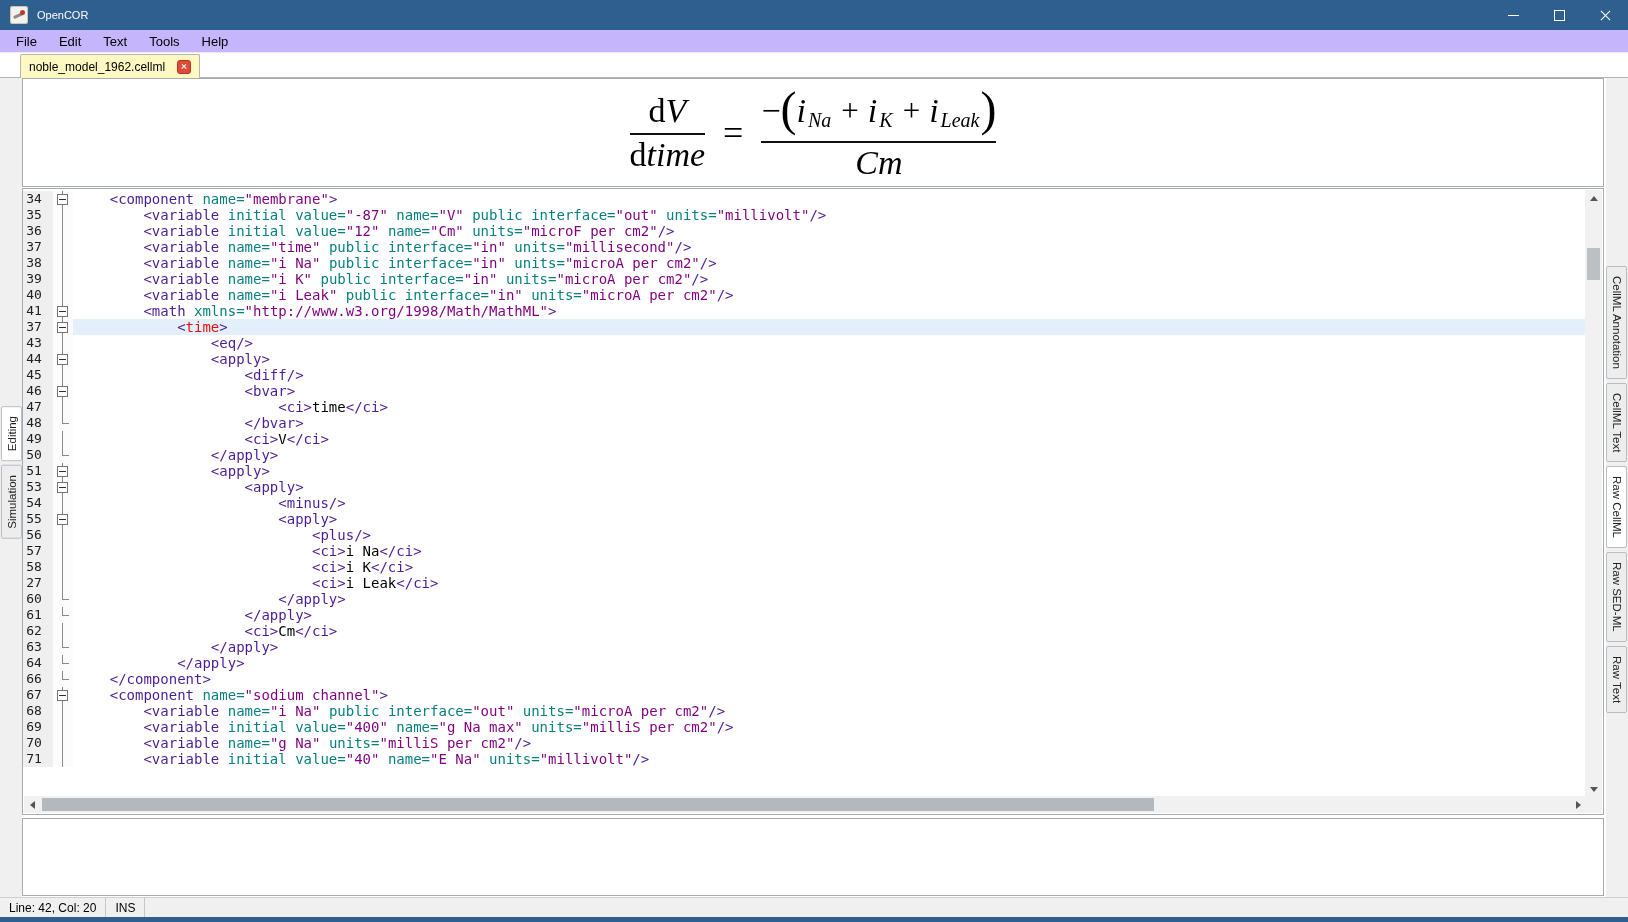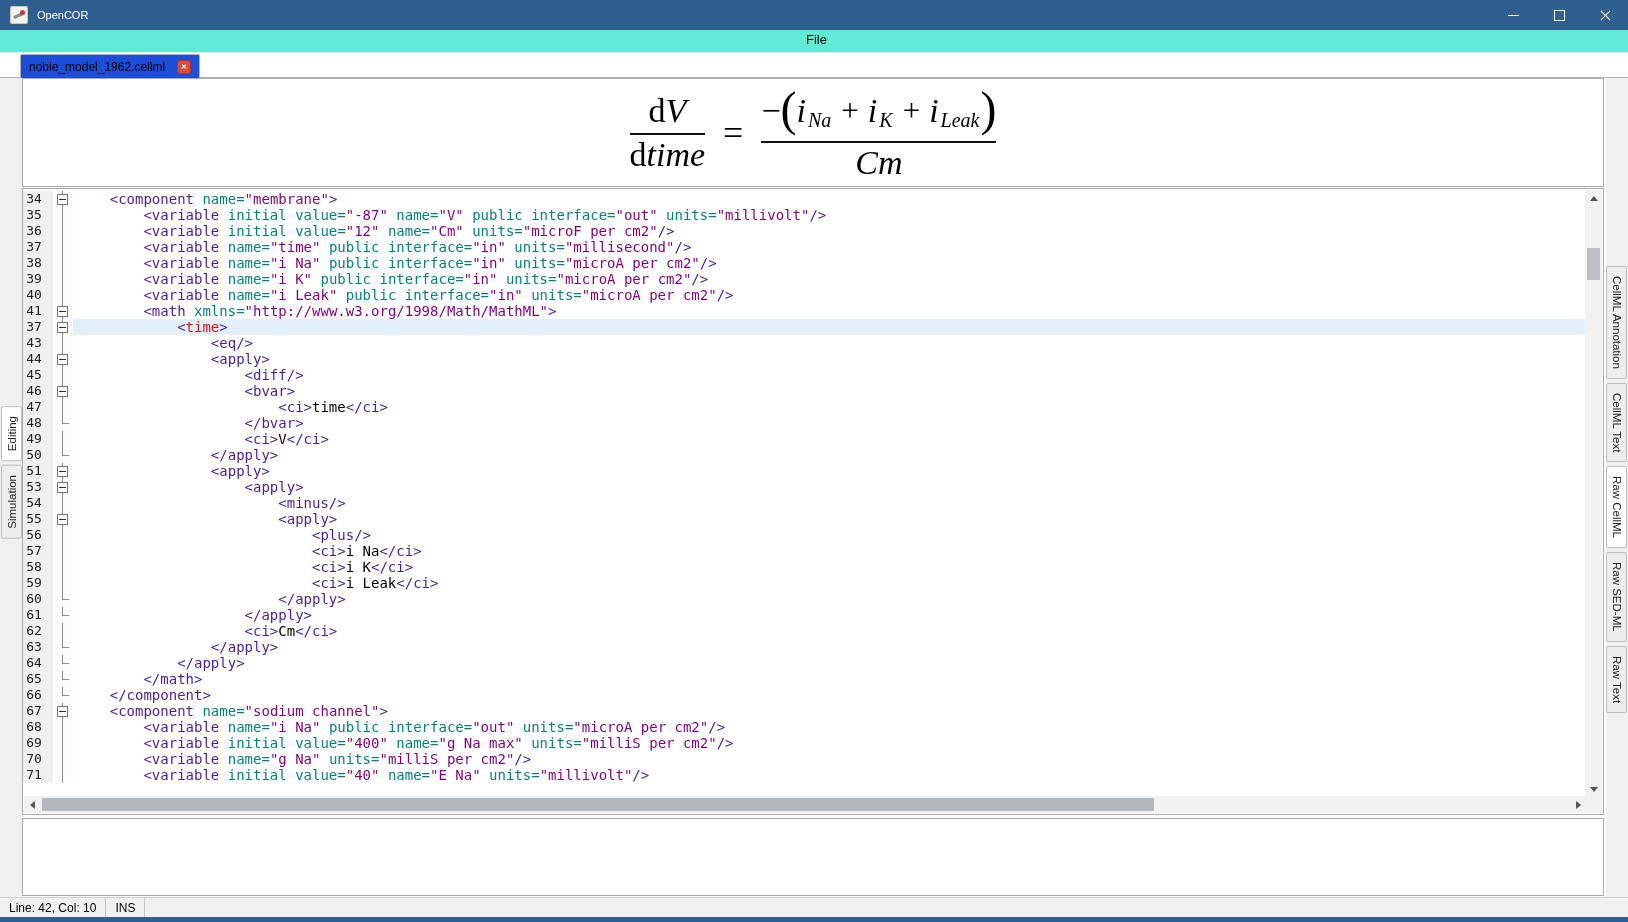--- a/index.html
+++ b/index.html
@@ -18,28 +18,28 @@
   .tb-title{font-size:11px;}
   .tb-btns{margin-left:auto;display:flex;height:30px;}
   .tb-btn{width:46px;height:30px;display:flex;align-items:center;justify-content:center;position:relative;}
   .glyph-min{width:11px;height:1px;background:#fff;}
   .glyph-max{width:9px;height:9px;border:1px solid #fff;}
   .glyph-close{width:13px;height:13px;position:relative;}
   .glyph-close::before,.glyph-close::after{content:"";position:absolute;left:0;top:6px;width:13px;height:1px;background:#fff;}
   .glyph-close::before{transform:rotate(45deg);} .glyph-close::after{transform:rotate(-45deg);}
 
   
-  .menubar{position:absolute;left:0;top:30px;width:1628px;height:23px;background:#5eead4;
-           border-bottom:1px solid #ececec;display:flex;align-items:center;padding-left:5px;box-sizing:border-box;flex-direction:column;}
+  .menubar{position:absolute;left:0;top:30px;width:1628px;height:23px;background:#c4b5fd;
+           border-bottom:1px solid #ececec;display:flex;align-items:center;padding-left:5px;box-sizing:border-box;}
   .menu-item{font-size:13px;color:#000;padding:2px 11px;}
 
   
   .tabbar{position:absolute;left:0;top:54px;width:1628px;height:24px;background:#fff;
           border-bottom:1px solid #b4b4b4;box-sizing:border-box;}
-  .doc-tab{position:absolute;left:20px;top:0;height:24px;background:#1d4ed8;z-index:2;
+  .doc-tab{position:absolute;left:20px;top:0;height:24px;background:#fef9c3;z-index:2;
            border:1px solid #b4b4b4;border-bottom:none;border-radius:2px 2px 0 0;
            display:flex;align-items:center;padding:0 8px;gap:12px;box-sizing:border-box;}
   .doc-tab-label{font-size:12px;color:#000;}
   .tab-close{width:14px;height:14px;background:#dd4b39;border:1px solid #b43527;border-radius:3px;
              position:relative;box-sizing:border-box;}
   .tab-close::before,.tab-close::after{content:"";position:absolute;left:3px;top:5.5px;width:6px;height:1.4px;background:#fff;}
   .tab-close::before{transform:rotate(45deg);} .tab-close::after{transform:rotate(-45deg);}
 
   
   .strip-left{position:absolute;left:0;top:78px;width:22px;height:819px;background:#f0f0f0;}
@@ -348,21 +348,21 @@
         <div class="code"><span class="seg-t">                            &lt;ci&gt;</span><span class="seg-x">i_Na</span><span class="seg-t">&lt;/ci&gt;</span></div>
       </div>
       <div class="code-row">
         <div class="ln">58</div>
         <div class="fold">
           <span class="fvl"></span>
         </div>
         <div class="code"><span class="seg-t">                            &lt;ci&gt;</span><span class="seg-x">i_K</span><span class="seg-t">&lt;/ci&gt;</span></div>
       </div>
       <div class="code-row">
-        <div class="ln">59</div>
+        <div class="ln">27</div>
         <div class="fold">
           <span class="fvl"></span>
         </div>
         <div class="code"><span class="seg-t">                            &lt;ci&gt;</span><span class="seg-x">i_Leak</span><span class="seg-t">&lt;/ci&gt;</span></div>
       </div>
       <div class="code-row">
         <div class="ln">60</div>
         <div class="fold">
           <span class="fvl half"></span>
           <span class="fhs"></span>
@@ -392,28 +392,20 @@
         </div>
         <div class="code"><span class="seg-t">                &lt;/apply&gt;</span></div>
       </div>
       <div class="code-row">
         <div class="ln">64</div>
         <div class="fold">
           <span class="fvl half"></span>
           <span class="fhs"></span>
         </div>
         <div class="code"><span class="seg-t">            &lt;/apply&gt;</span></div>
-      </div>
-      <div class="code-row">
-        <div class="ln">65</div>
-        <div class="fold">
-          <span class="fvl half"></span>
-          <span class="fhs"></span>
-        </div>
-        <div class="code"><span class="seg-t">        &lt;/math&gt;</span></div>
       </div>
       <div class="code-row">
         <div class="ln">66</div>
         <div class="fold">
           <span class="fvl half"></span>
           <span class="fhs"></span>
         </div>
         <div class="code"><span class="seg-t">    &lt;/component&gt;</span></div>
       </div>
       <div class="code-row">
@@ -470,17 +462,17 @@
     <div class="sb-btn" style="right:0;">
         <div class="arr arr-right"></div>
       </div>
   </div>
   <div class="corner"></div>
 </div>
 
 <div class="issues-panel"></div>
 
 <div class="statusbar">
-  <div class="sb-cell">Line: 42, Col: 10</div>
+  <div class="sb-cell">Line: 42, Col: 20</div>
   <div class="sb-cell">INS</div>
 </div>
 
 <div class="win-border-bottom"></div>
 
 </body></html>

